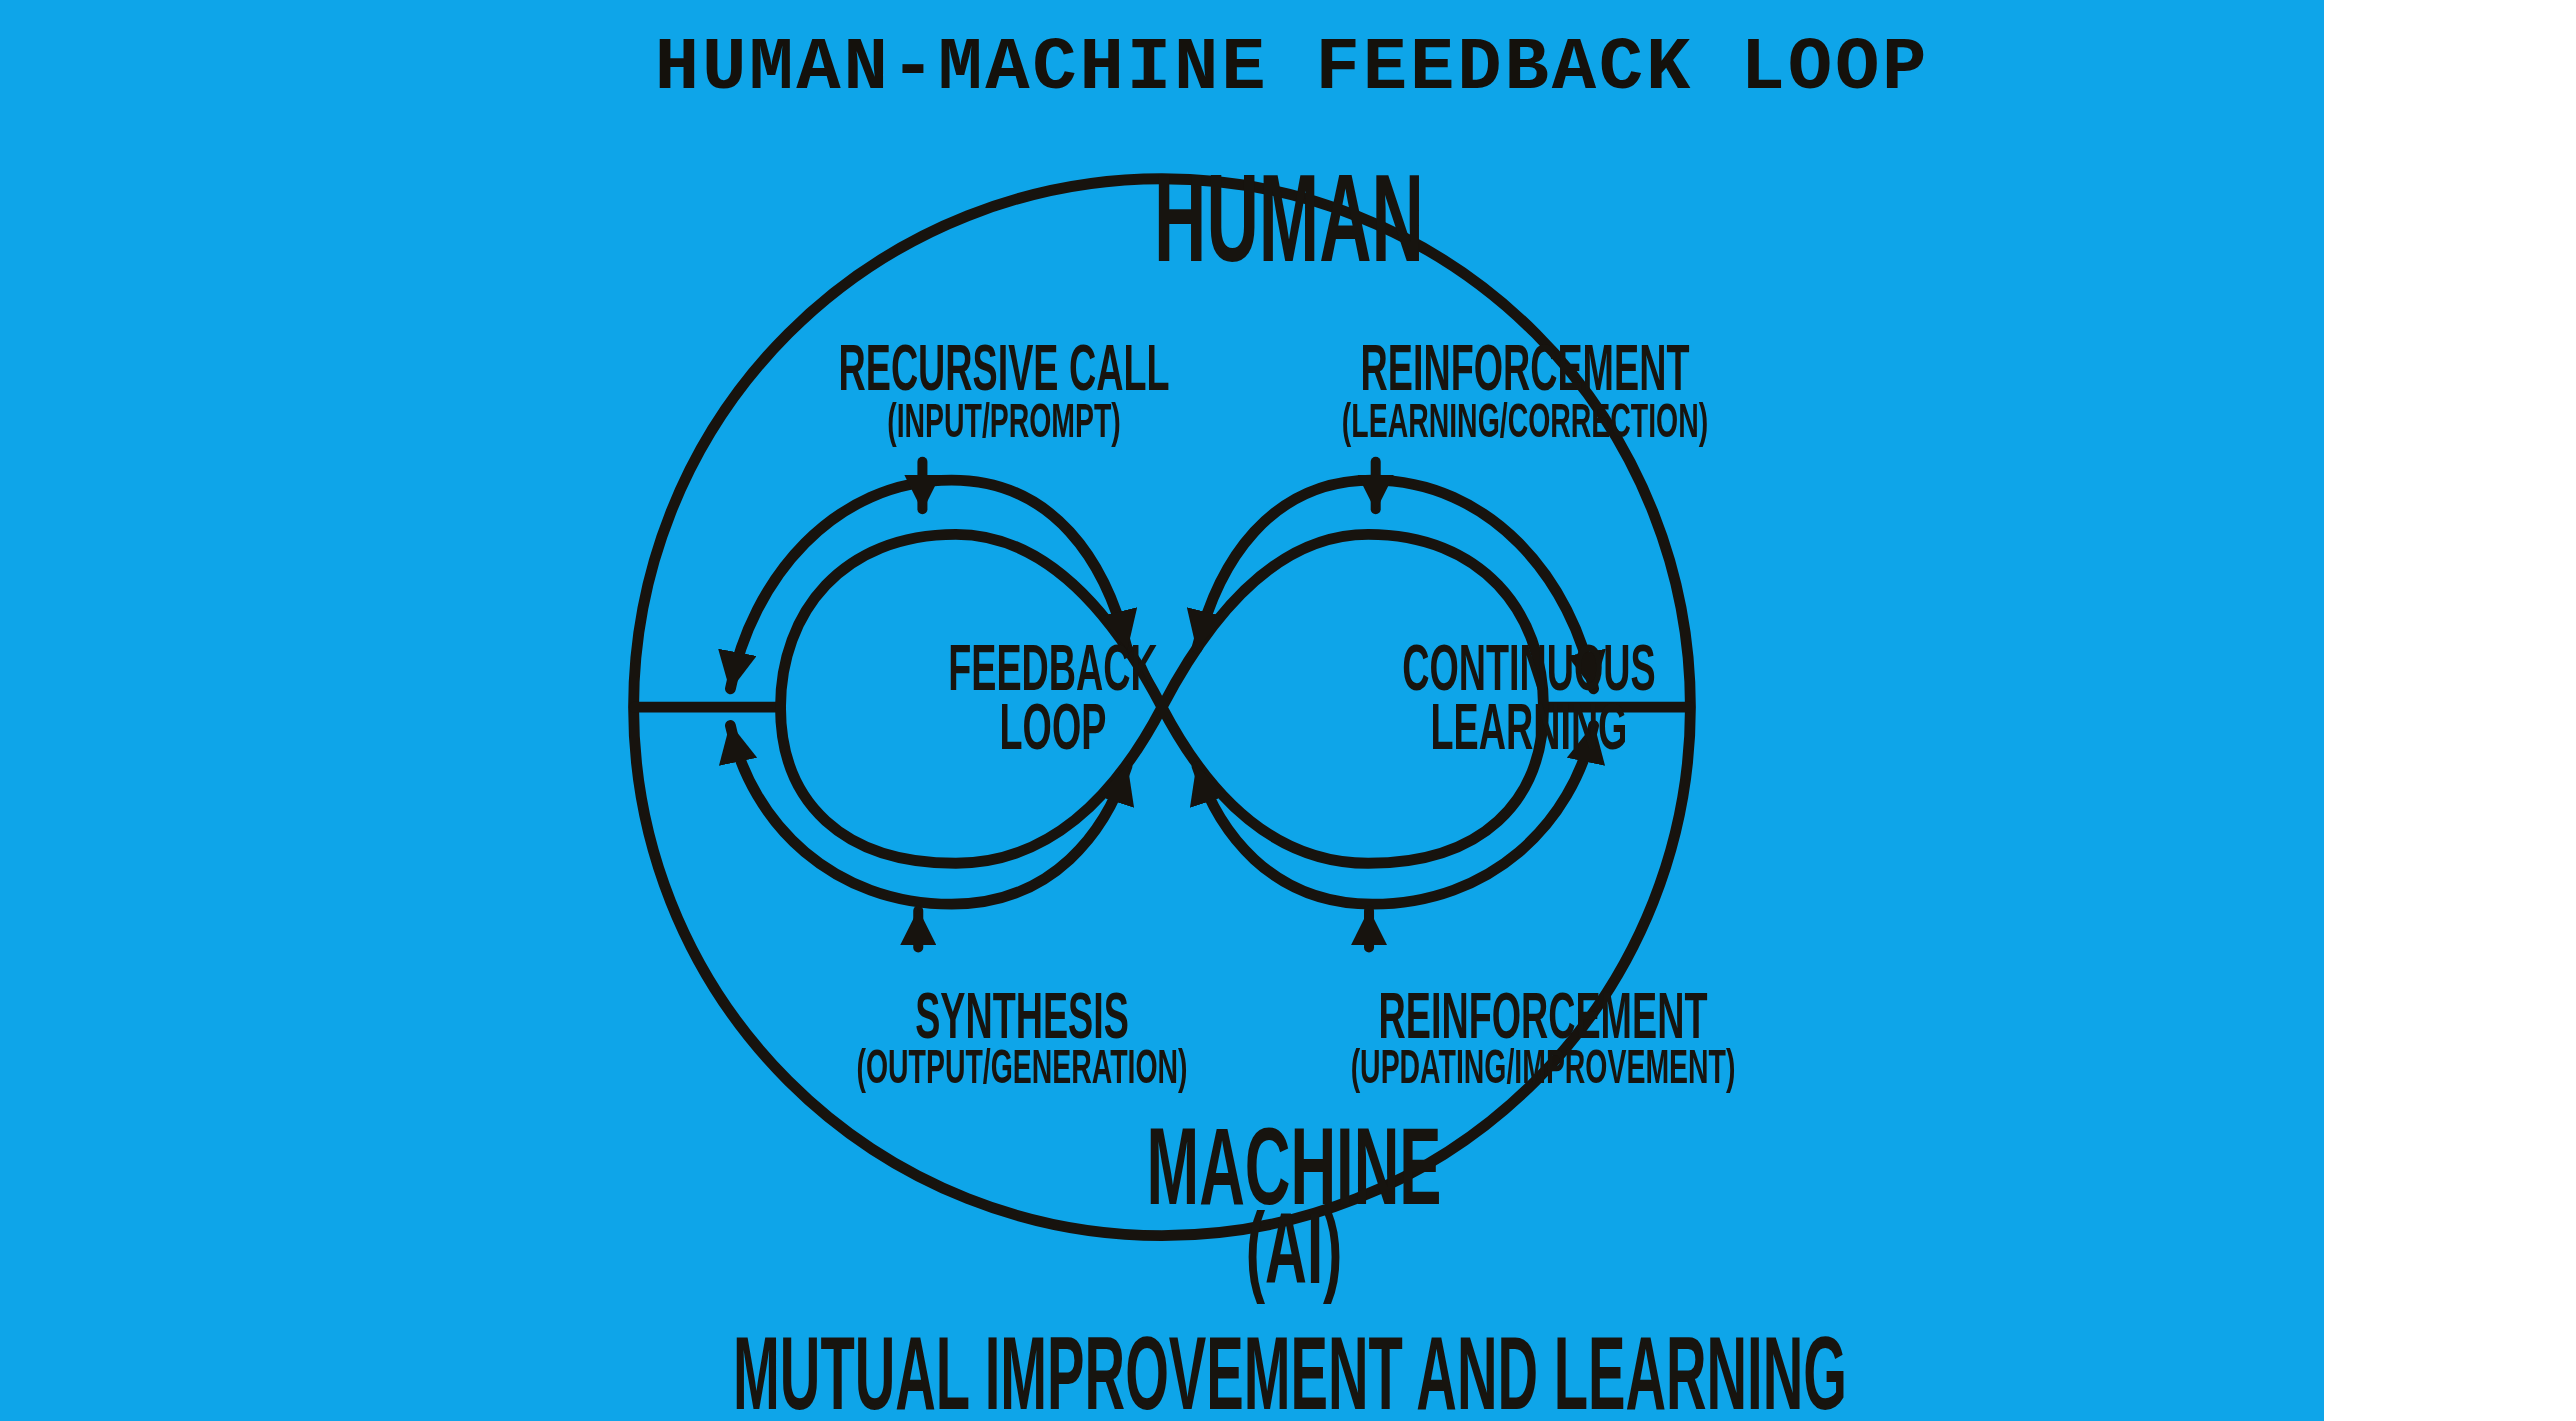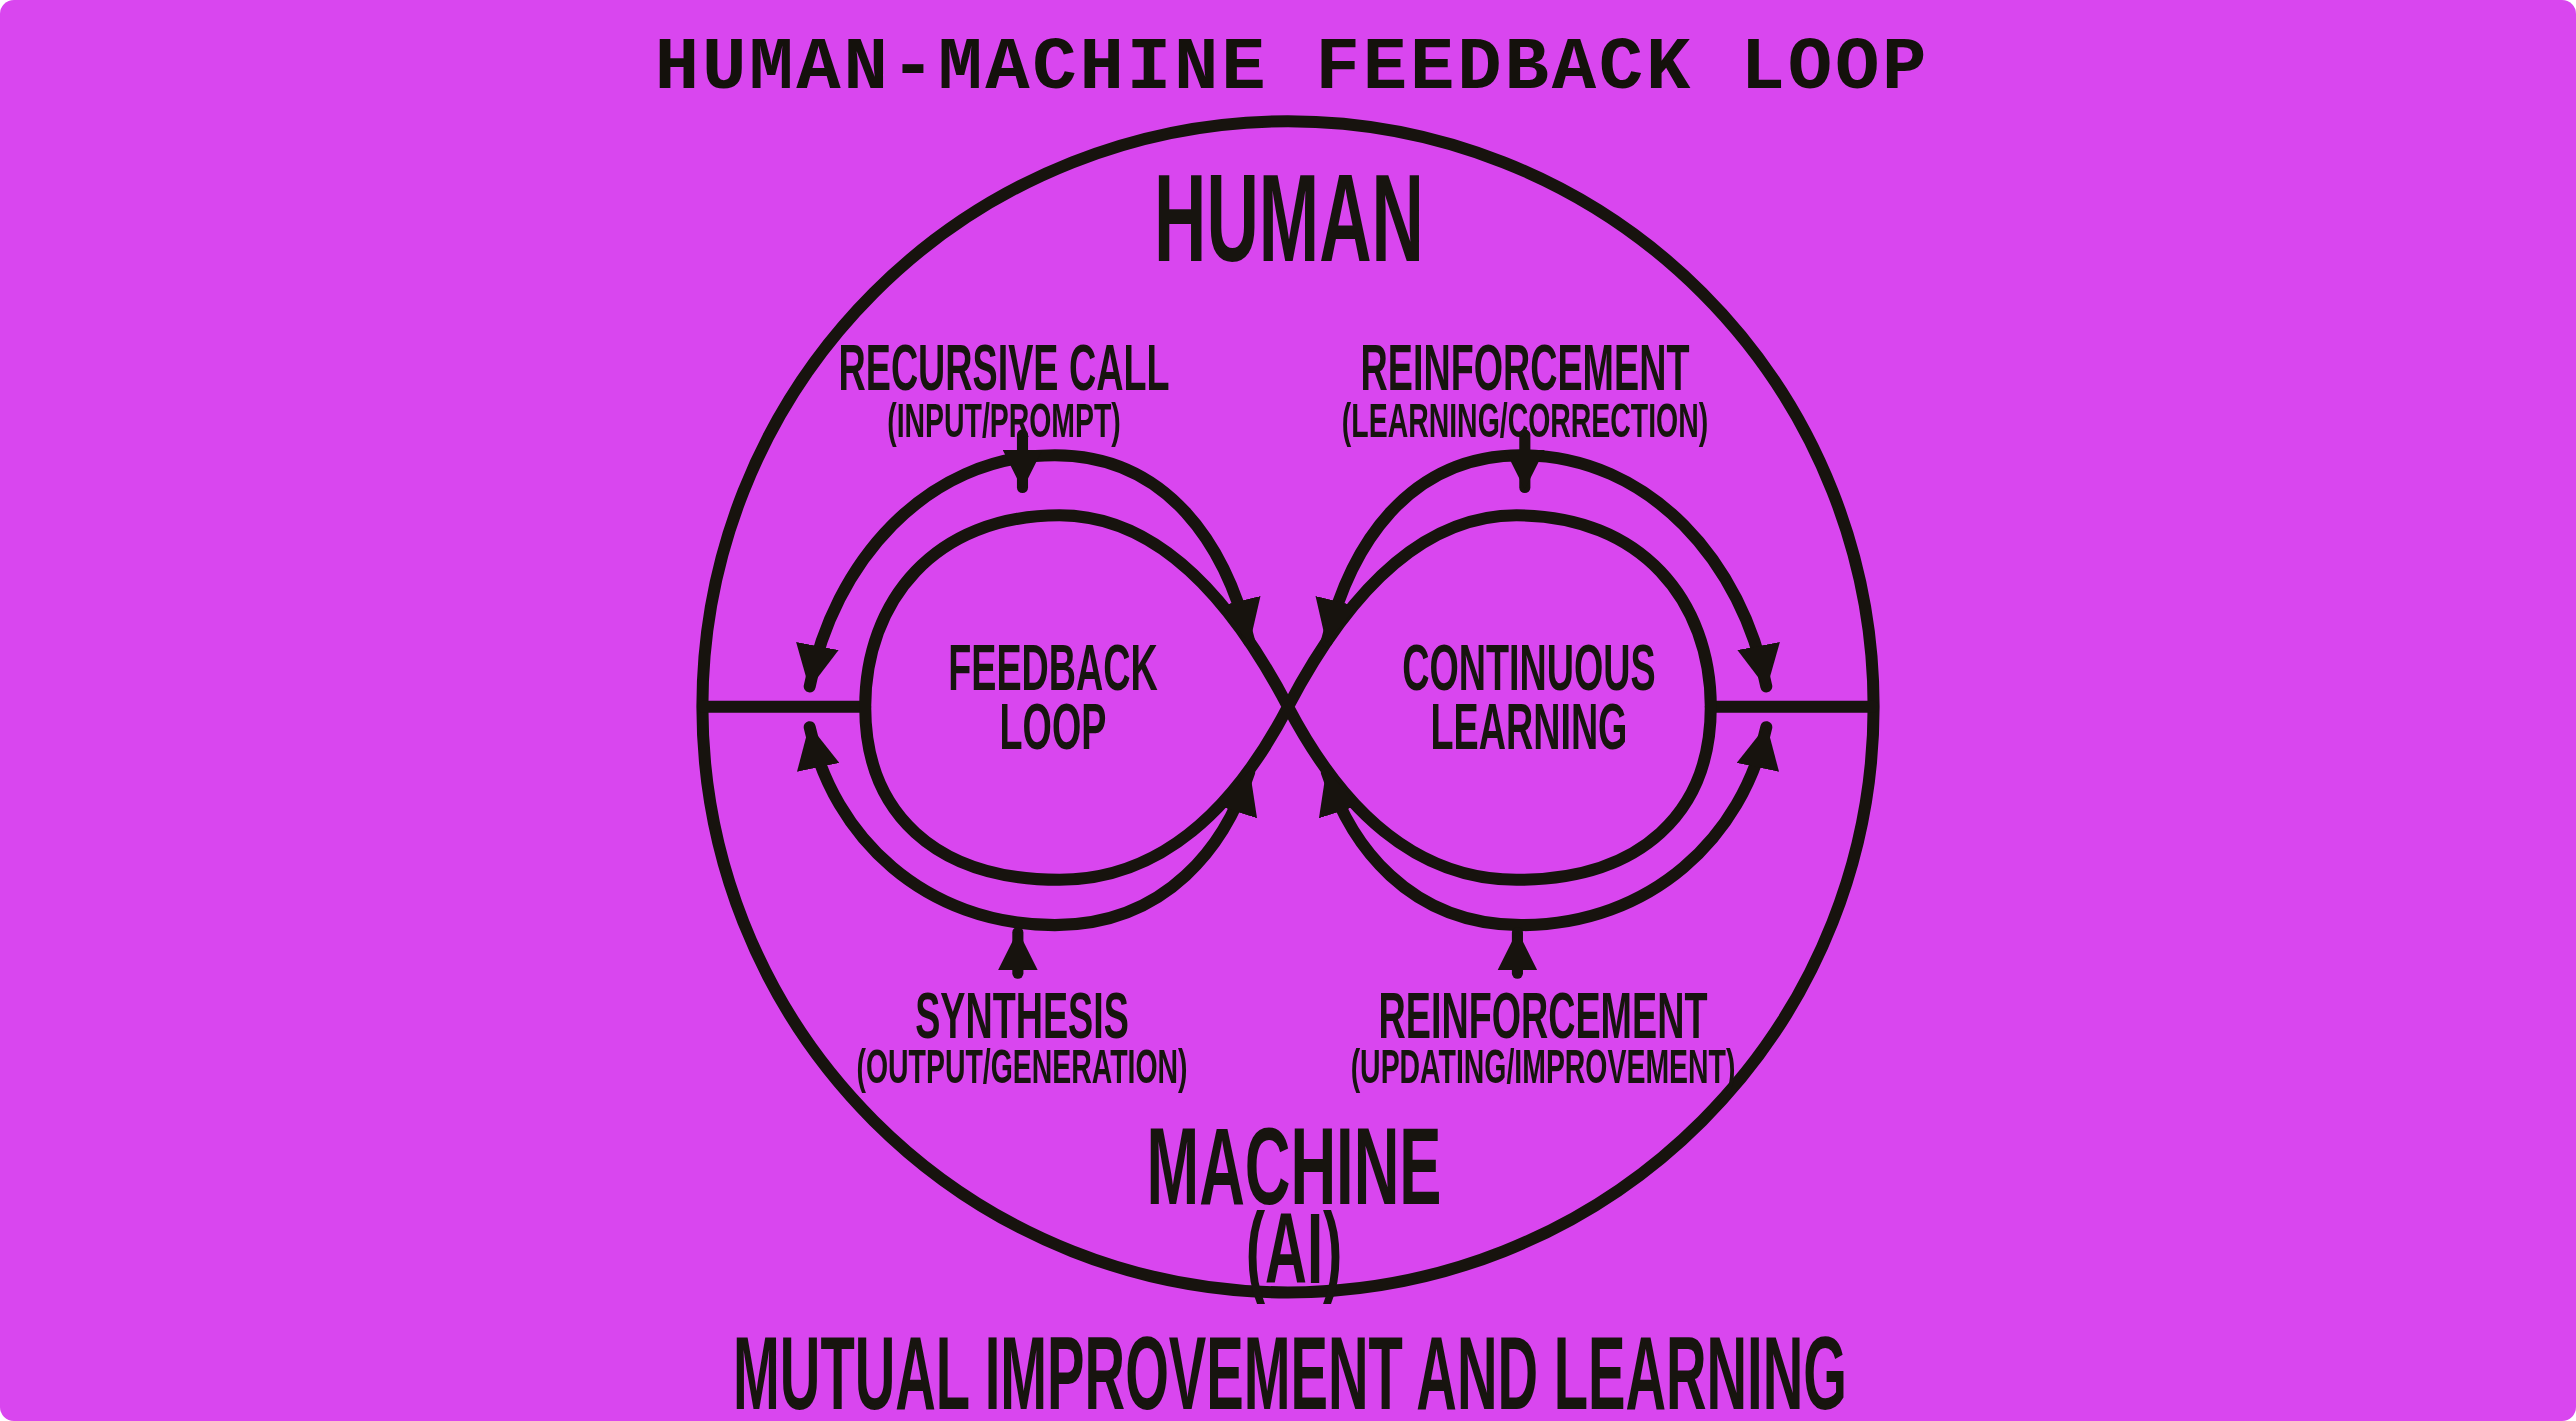--- a/index.html
+++ b/index.html
@@ -1,24 +1,23 @@
 <!DOCTYPE html>
 <html style="font-size:15px"><head>
 <meta charset="utf-8">
 <style>
   html,body { margin:0; padding:0; }
   body { background:#ffffff; }
   .stage {
     position:relative;
-    width:2576px; height:1421px;
-    background:#d946ef;
+    width:2324px; height:1421px;
+    background:#0ea5e9;
     overflow:hidden;
     font-family:"Liberation Sans", sans-serif;
     color:#17140f;
-    border-radius:14px;
   }
   svg.diagram { position:absolute; left:0; top:0; width:100%; height:100%; }
   .lbl {
     position:absolute;
     font-weight:bold;
     white-space:nowrap;
     color:#17140f;
     transform:translateX(-50%) scaleX(0.58);
     line-height:1;
   }

